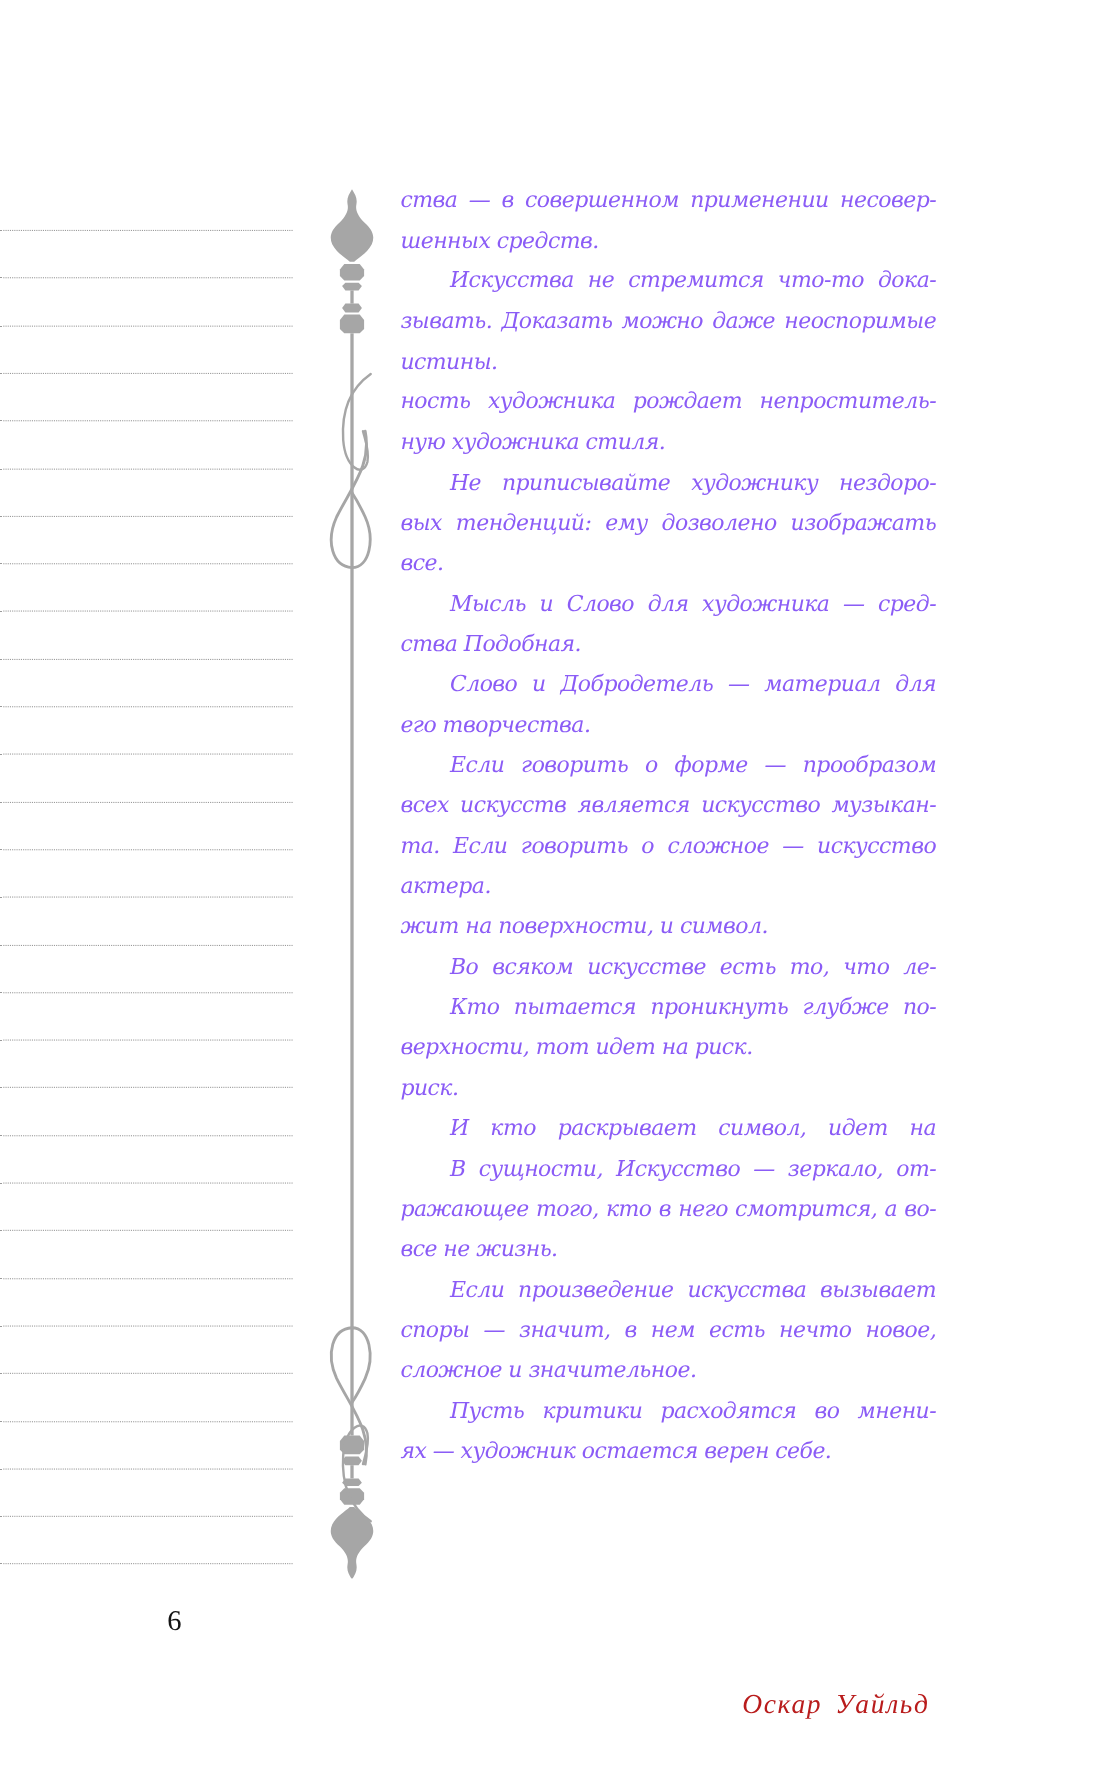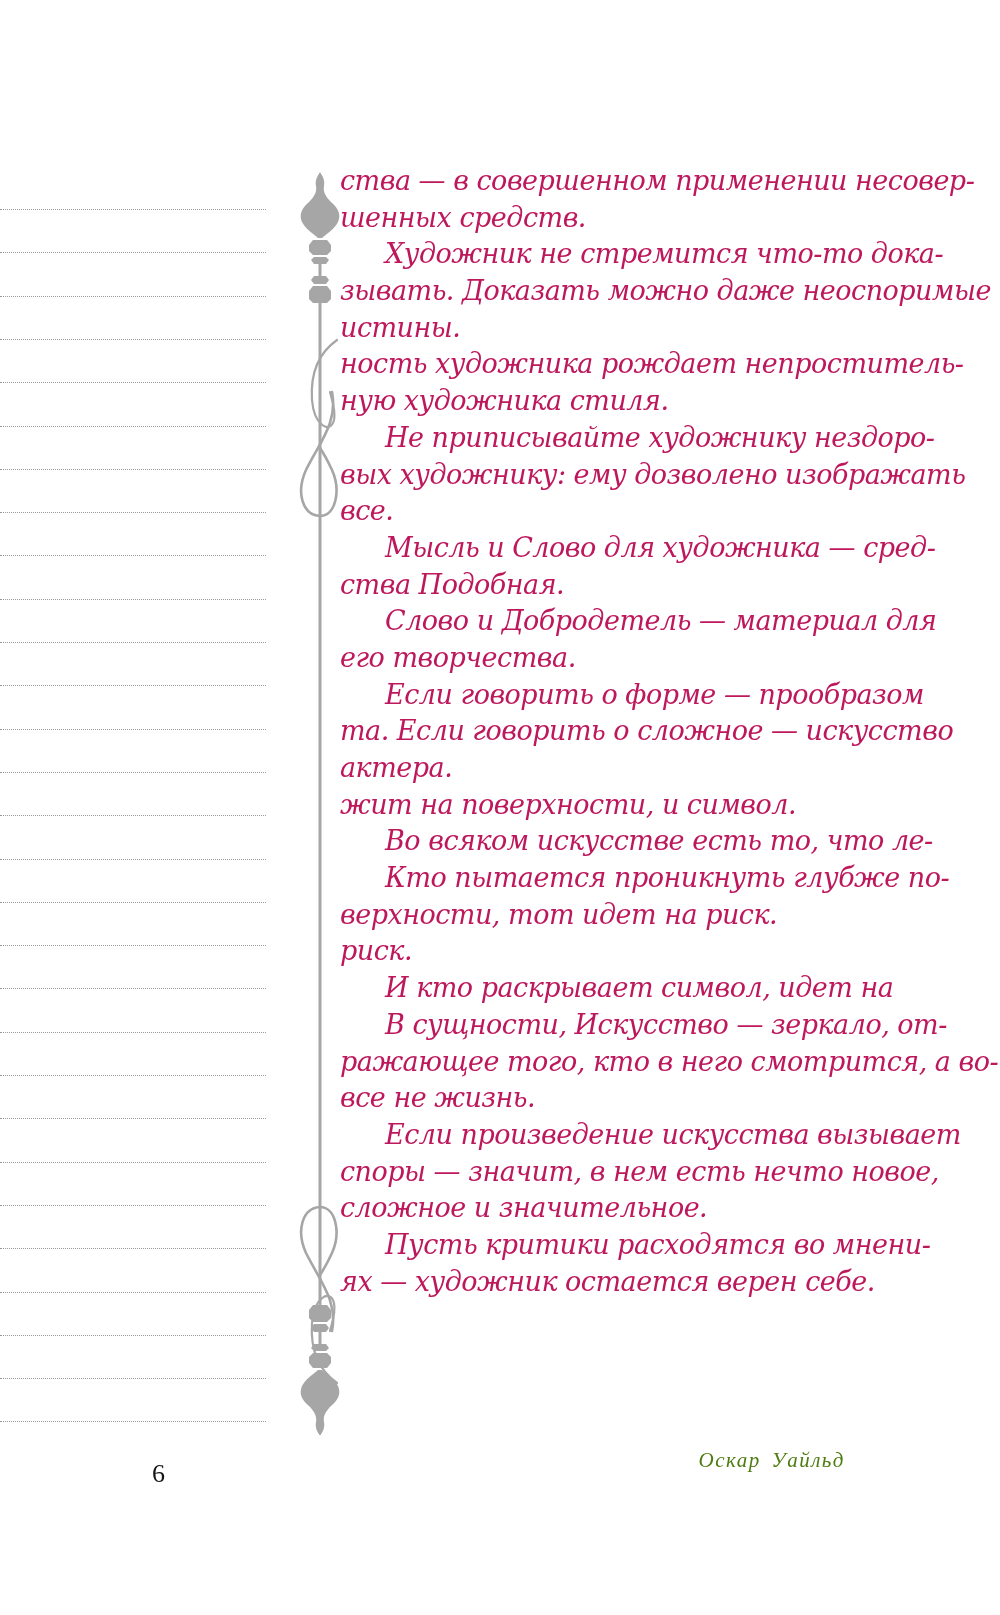--- a/index.html
+++ b/index.html
@@ -11,43 +11,43 @@
   .note-line {
     position: absolute; left: 0; width: 266px; height: 0;
     border-top: 1.3px dotted #9a9a9a;
   }
 
   
   .ornament { position: absolute; left: 280px; top: 160px; width: 80px; height: 1275px; }
 
   
   .text-col {
-    position: absolute; left: 340px; top: 163px; width: 487px;
+    position: absolute; left: 364px; top: 163px; width: 487px;
     font-family: "DejaVu Serif", "Liberation Serif", serif;
     font-style: italic;
-    font-size: 27px;
+    font-size: 20px;
     line-height: 36.7px;
-    color: #be185d;
+    color: #8b5cf6;
   }
   .line {
     display: block; height: 36.7px; white-space: nowrap;
     text-align: justify; text-align-last: justify;
     letter-spacing: -0.5px;
   }
   .line.last { text-align-last: left; }
   .line.indent { padding-left: 45px; }
 
   .footer-num {
     position: absolute; left: 152px; top: 1459px;
     font-family: "Liberation Serif", serif; font-size: 26px; color: #141414;
   }
   .footer-author {
-    position: absolute; right: 155px; top: 1448px;
+    position: absolute; right: 155px; top: 1536px;
     font-family: "Liberation Serif", serif; font-style: italic;
-    font-size: 21px; color: #4d7c0f; letter-spacing: 1.5px; word-spacing: 4px;
+    font-size: 25px; color: #b91c1c; letter-spacing: 1.5px; word-spacing: 4px;
   }
 </style>
 </head>
 <body>
 
 <div class="page">
 
   <div class="notes" id="notes">
       <div class="note-line" style="top: 209px; border-top-color: rgb(154, 154, 154);"></div>
       <div class="note-line" style="top: 252.3px; border-top-color: rgb(154, 154, 154);"></div>
@@ -105,33 +105,34 @@
       <path d="M52 232 C58 262 40 282 26 310 C16 332 22 355 40 356 C56 356 61 330 52 310 C46 297 40 288 40 288" stroke-width="2.6"></path>
 
       <path d="M40 1115 C40 1115 46 1106 52 1093 C61 1073 56 1047 40 1047 C22 1048 16 1071 26 1093 C40 1121 58 1141 52 1171" stroke-width="2.6"></path>
       <path d="M50 1171 C52 1163 56 1153 54 1143 C50 1128 34 1138 32 1163 C30 1193 40 1211 57 1223" stroke-width="2.2"></path>
     </g>
   </svg>
 
   <div class="text-col" id="text-col">
       <span class="line">ства — в совершенном применении несовер-</span>
       <span class="line last">шенных средств.</span>
-      <span class="line indent">Художник не стремится что-то дока-</span>
+      <span class="line indent">Искусства не стремится что-то дока-</span>
       <span class="line">зывать. Доказать можно даже неоспоримые</span>
       <span class="line last">истины.</span>
       <span class="line">ность художника рождает непроститель-</span>
       <span class="line last">ную художника стиля.</span>
       <span class="line indent">Не приписывайте художнику нездоро-</span>
-      <span class="line">вых художнику: ему дозволено изображать</span>
+      <span class="line">вых тенденций: ему дозволено изображать</span>
       <span class="line last">все.</span>
       <span class="line indent">Мысль и Слово для художника — сред-</span>
       <span class="line last">ства Подобная.</span>
       <span class="line indent">Слово и Добродетель — материал для</span>
       <span class="line last">его творчества.</span>
       <span class="line indent">Если говорить о форме — прообразом</span>
+      <span class="line">всех искусств является искусство музыкан-</span>
       <span class="line">та. Если говорить о сложное — искусство</span>
       <span class="line last">актера.</span>
       <span class="line last">жит на поверхности, и символ.</span>
       <span class="line indent">Во всяком искусстве есть то, что ле-</span>
       <span class="line indent">Кто пытается проникнуть глубже по-</span>
       <span class="line last">верхности, тот идет на риск.</span>
       <span class="line last">риск.</span>
       <span class="line indent">И кто раскрывает символ, идет на</span>
       <span class="line indent">В сущности, Искусство — зеркало, от-</span>
       <span class="line">ражающее того, кто в него смотрится, а во-</span>

